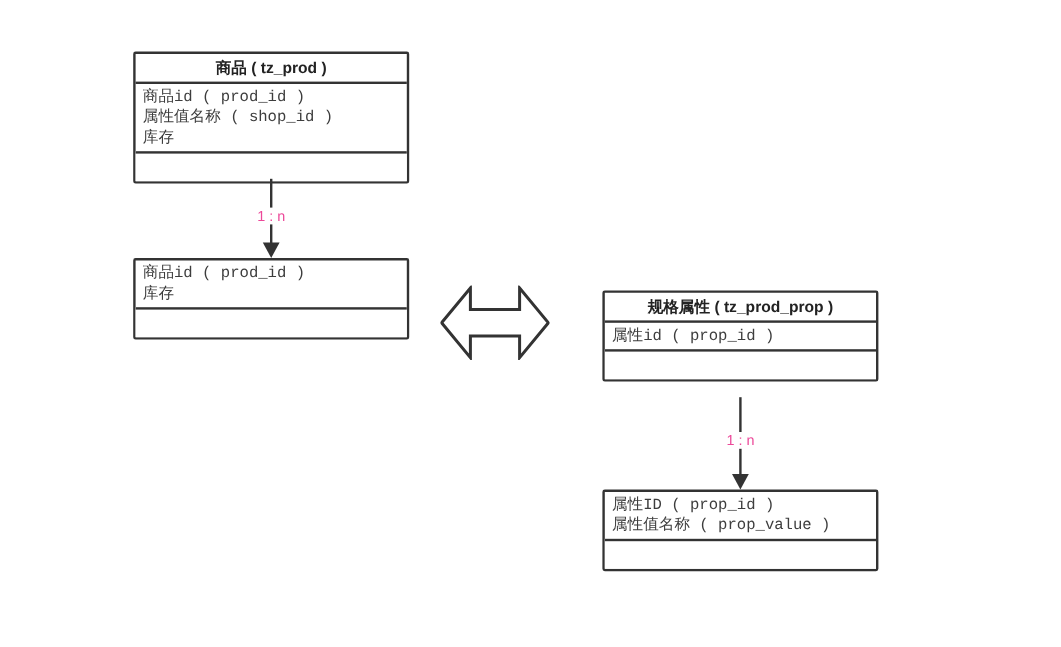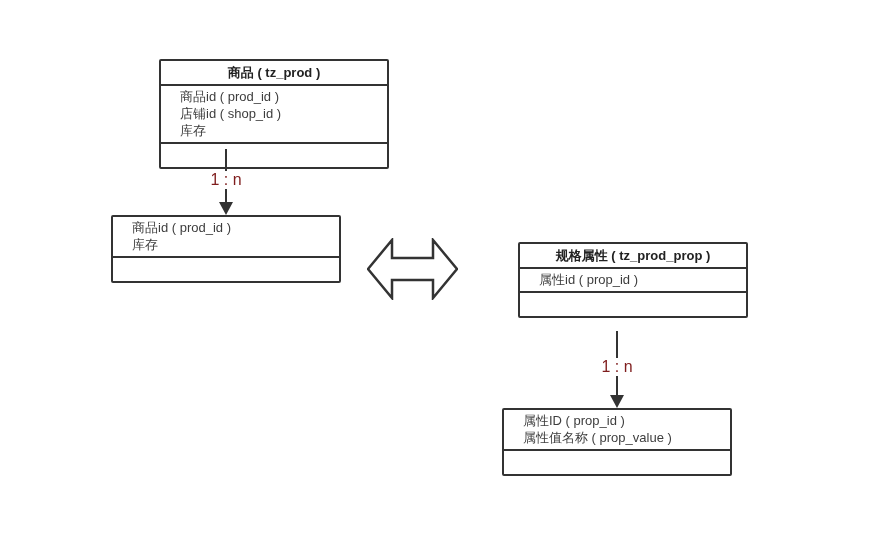--- a/index.html
+++ b/index.html
@@ -15,62 +15,62 @@
     position:absolute; width:230px; box-sizing:border-box;
     border:2px solid #333333; border-radius:2px;
     background:#ffffff; color:#3d3d3d; font-size:13px;
   }
   .t-header {
     height:23px; line-height:23px;
     border-bottom:2px solid #333333;
     text-align:center; font-weight:700; color:#222222;
     white-space:nowrap; overflow:hidden;
   }
-  .t-fields { padding:2px 6px 3px 19px; }
+  .t-fields { padding:2px 6px 3px 6px;font-family:Liberation Mono, monospace; }
   .t-field { line-height:17px; height:17px; white-space:nowrap; overflow:hidden; }
   .t-empty { border-top:2px solid #333333; height:23px; background:#ffffff; }
 
-  #table-prod            { left:111px; top:59px;margin-left:48px;  }
+  #table-prod            { left:111px; top:43px;  }
   #table-sku             { left:111px; top:215px; }
-  #table-prod-prop       { left:518px; top:242px; }
+  #table-prod-prop       { left:502px; top:242px; }
   #table-prod-prop-value { left:502px; top:408px; }
 
   .connector { position:absolute; width:40px; }
   #connector-prod-sku        { left:206px; top:149px; height:66px; }
   #connector-prop-propvalue  { left:597px; top:331px; height:77px; }
   .conn-line {
     position:absolute; left:50%; margin-left:-1px;
     top:0; bottom:11px; width:2px; background:#333333;
   }
   .conn-head {
     position:absolute; bottom:0; left:50%; margin-left:-7px;
     width:0; height:0;
     border-left:7px solid transparent;
     border-right:7px solid transparent;
     border-top:13px solid #333333;
   }
   .conn-label {
     position:absolute; left:50%; top:47%;
     transform:translate(-50%,-50%);
     background:#ffffff; padding:0 3px;
-    font-size:16px; color:#7f1d1d; white-space:nowrap;
+    font-size:12px; color:#ec4899; white-space:nowrap;
   }
 
   .double-arrow { position:absolute; left:367px; top:238px; }
 </style>
 </head>
 <body>
 
 <div class="canvas">
 
   <div class="etable" id="table-prod">
     <div class="t-header">商品 ( tz_prod )</div>
     <div class="t-fields">
       <div class="t-field">商品id ( prod_id )</div>
-      <div class="t-field">店铺id ( shop_id )</div>
+      <div class="t-field">属性值名称 ( shop_id )</div>
       <div class="t-field">库存</div>
     </div>
     <div class="t-empty"></div>
   </div>
 
   <div class="connector" id="connector-prod-sku">
     <div class="conn-line"></div>
     <div class="conn-head"></div>
     <span class="conn-label">1 : n</span>
   </div>

